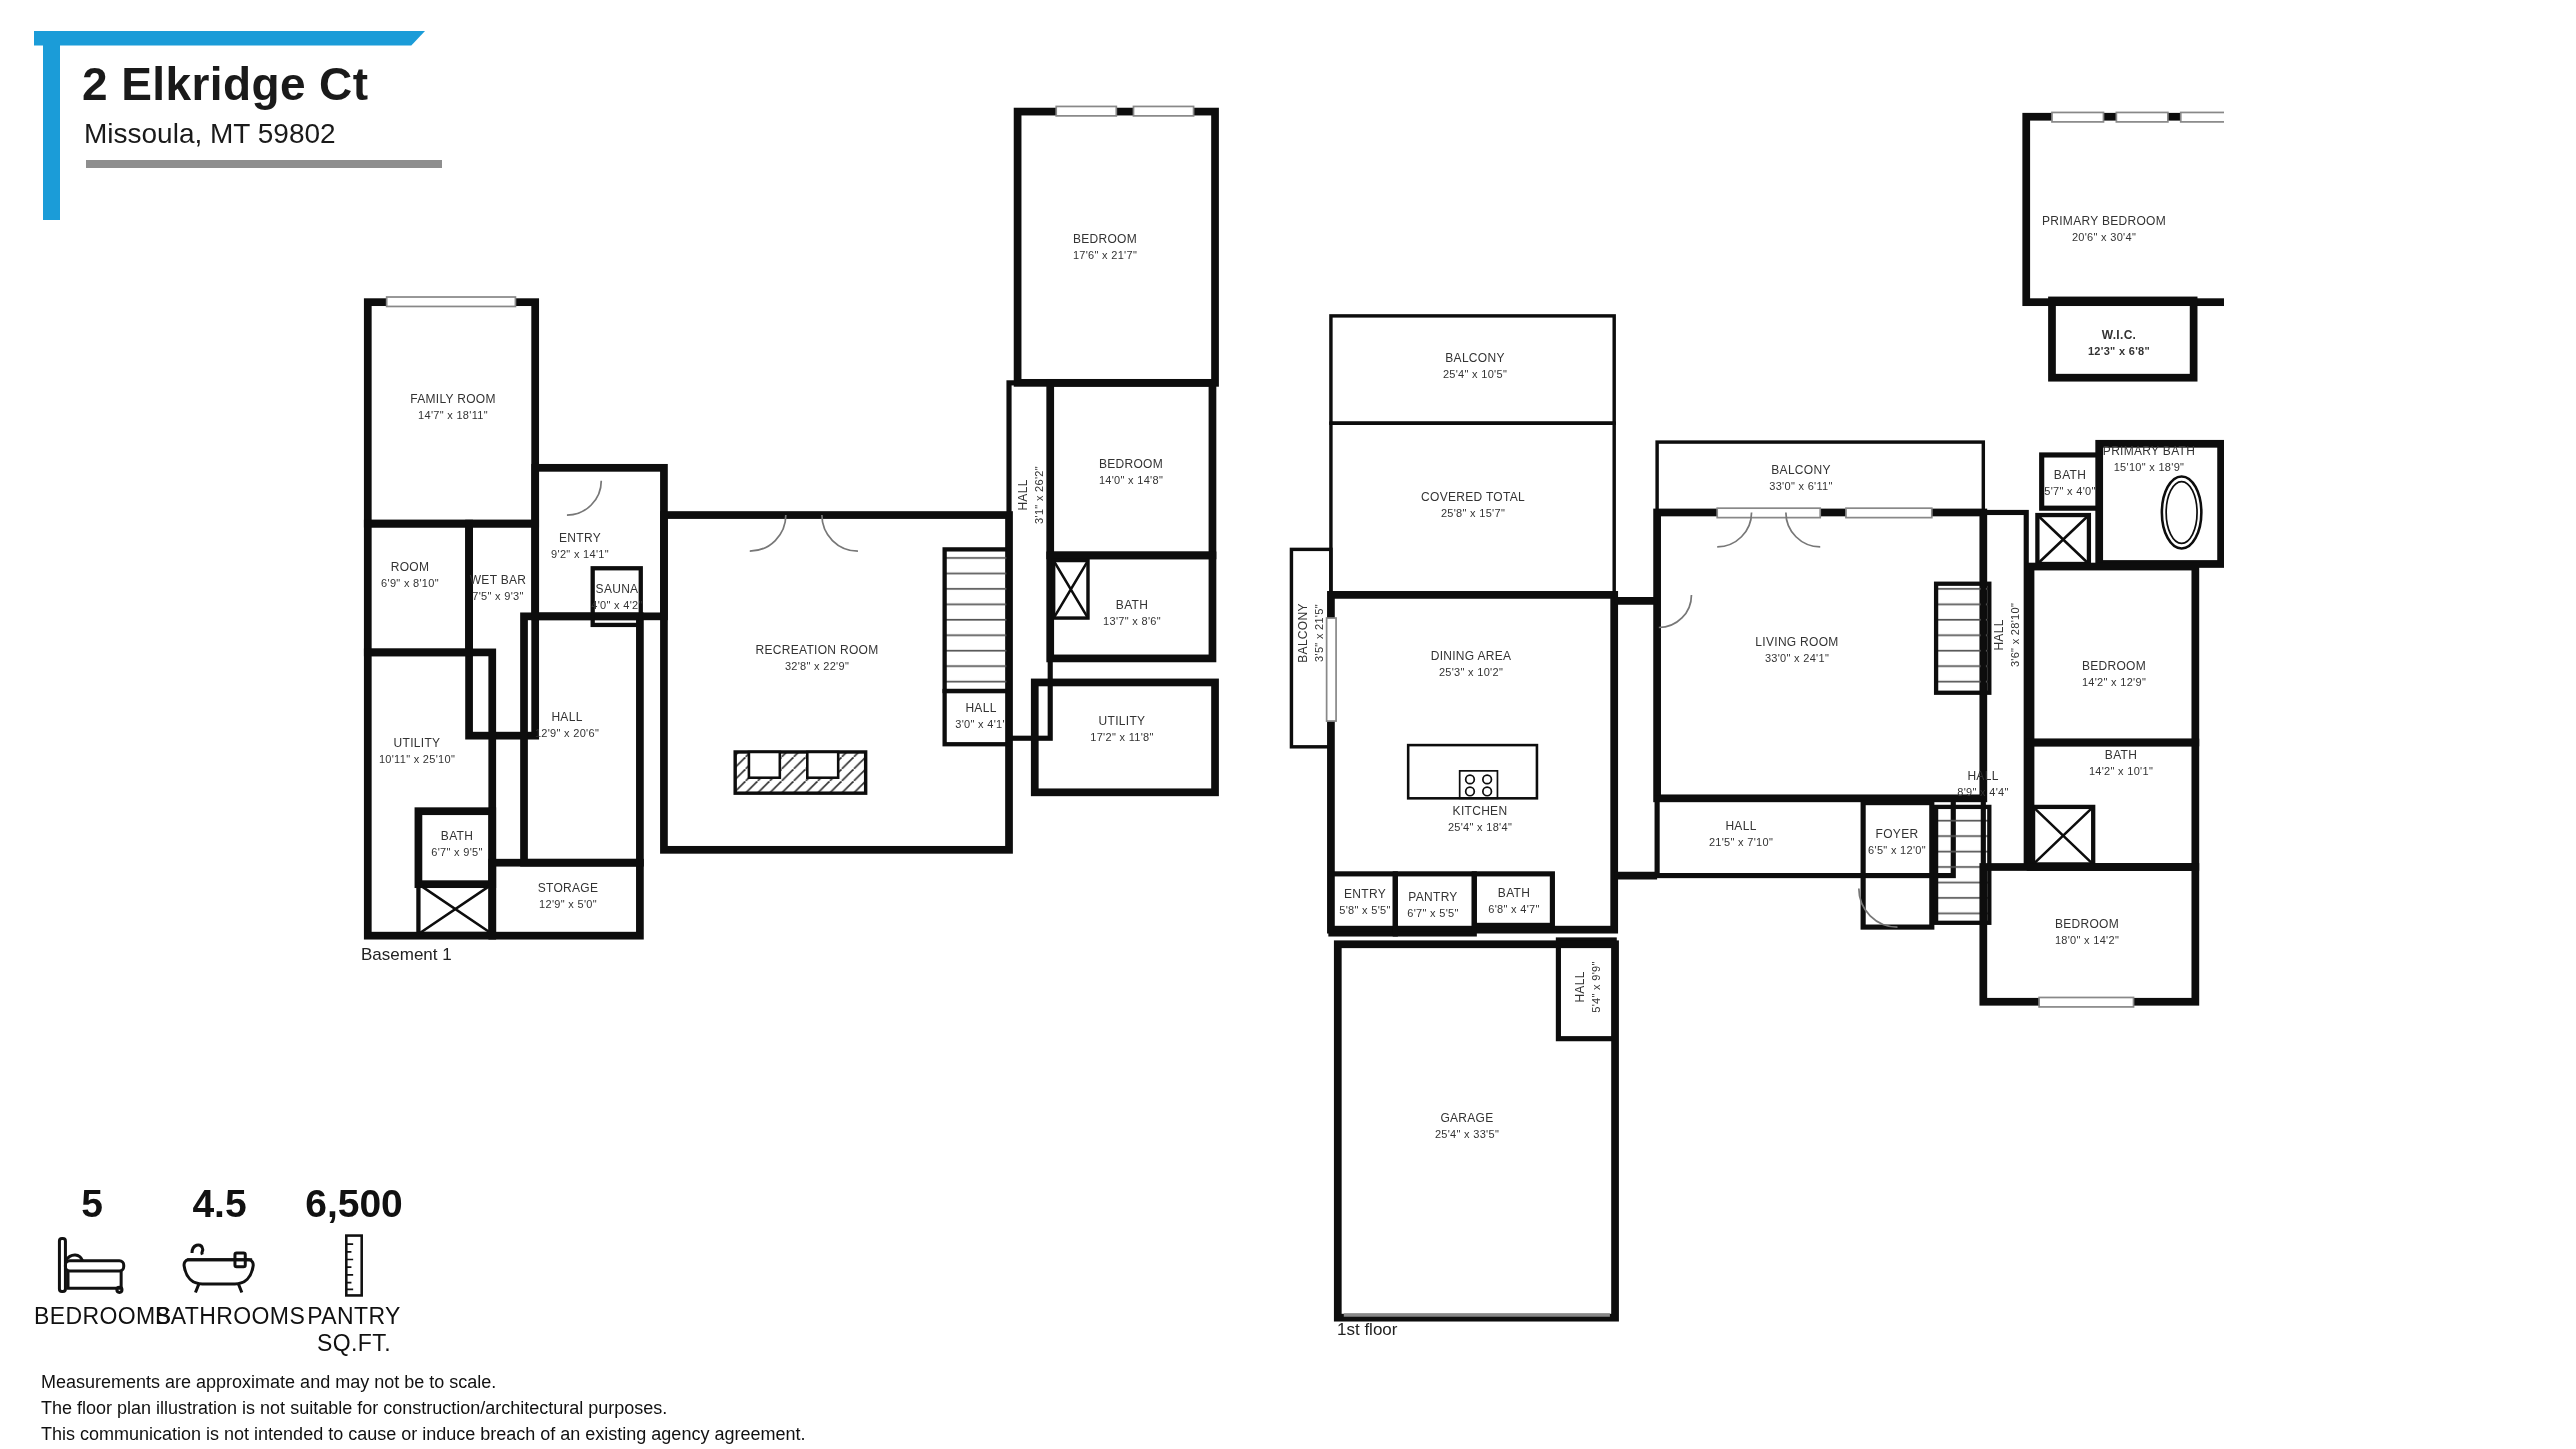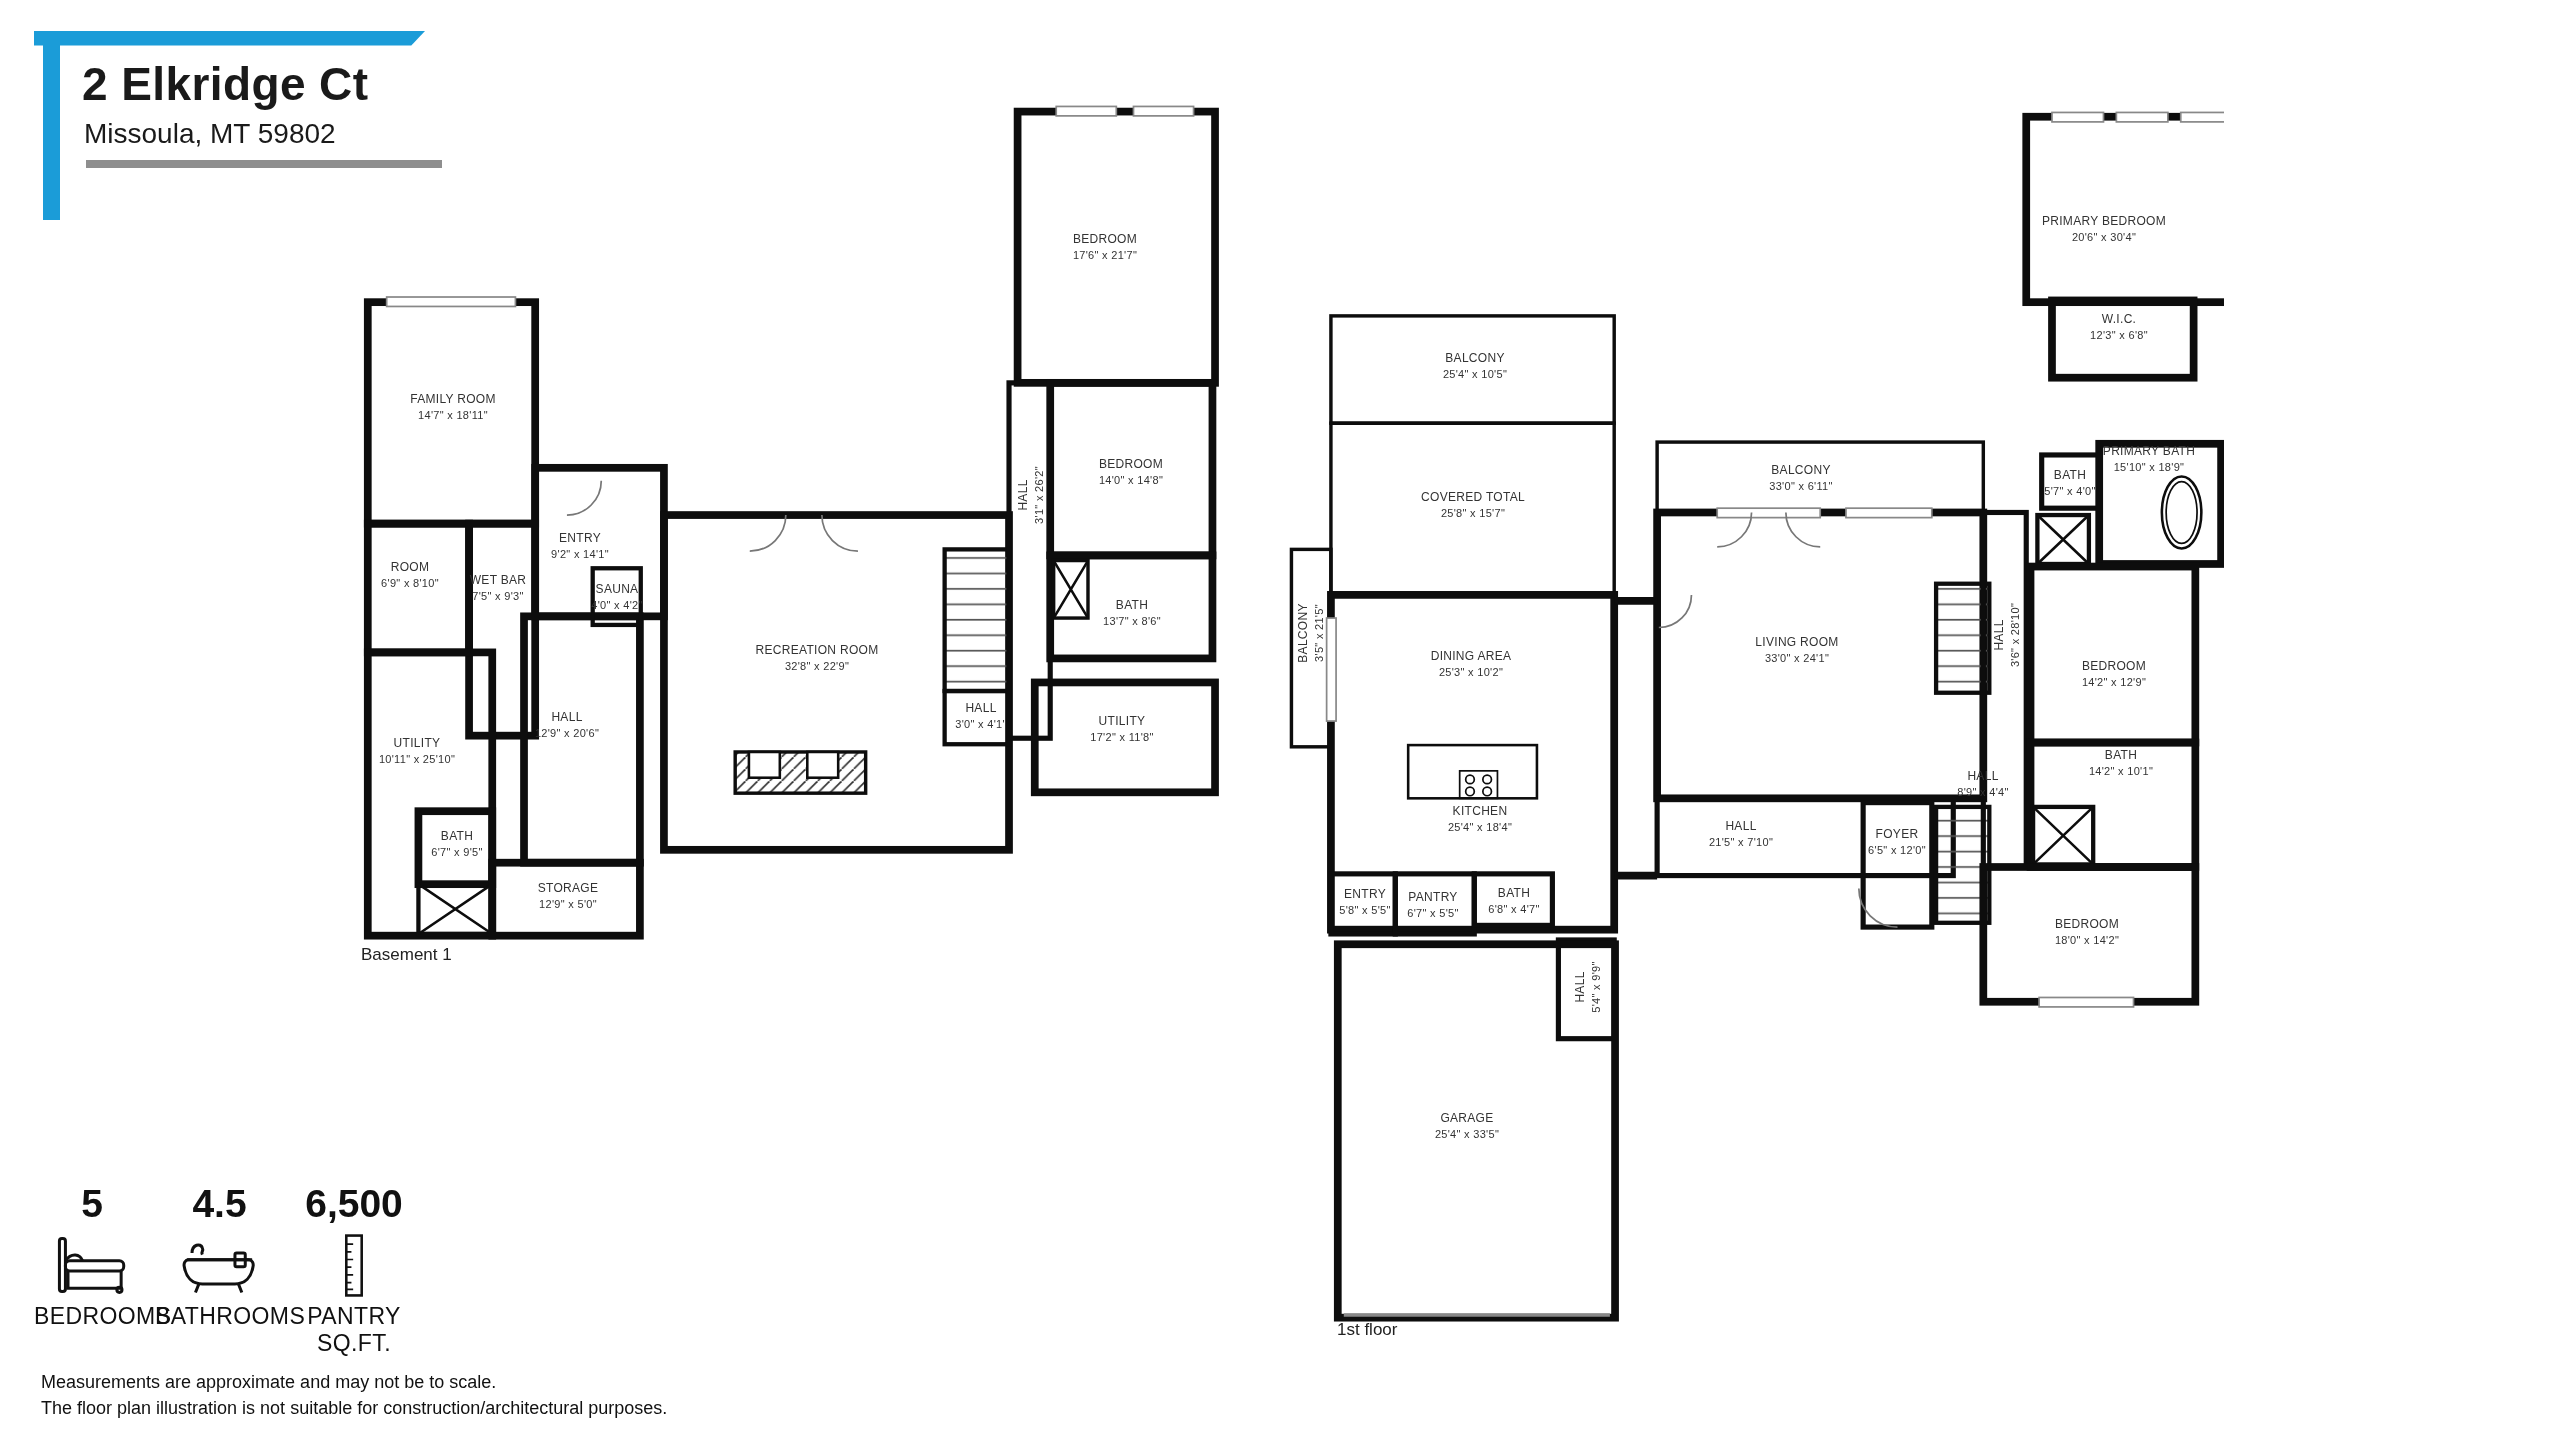--- a/index.html
+++ b/index.html
@@ -277,21 +277,21 @@
         <div class="rdims">8'9" x 4'4"</div>
       </div>
       <div class="room vert" style="left: 2006px; top: 635px;">
         <div class="rname">HALL</div>
         <div class="rdims">3'6" x 28'10"</div>
       </div>
       <div class="room" style="left: 2104px; top: 228px;">
         <div class="rname">PRIMARY BEDROOM</div>
         <div class="rdims">20'6" x 30'4"</div>
       </div>
-      <div class="room" style="left: 2119px; top: 326px;">
+      <div class="room" style="left: 2119px; top: 342px; font-weight: bold;">
         <div class="rname">W.I.C.</div>
         <div class="rdims">12'3" x 6'8"</div>
       </div>
       <div class="room" style="left: 2070px; top: 482px;">
         <div class="rname">BATH</div>
         <div class="rdims">5'7" x 4'0"</div>
       </div>
       <div class="room" style="left: 2149px; top: 458px;">
         <div class="rname">PRIMARY BATH</div>
         <div class="rdims">15'10" x 18'9"</div>
@@ -348,20 +348,21 @@
         <rect x="6" y="3" width="18" height="70"></rect>
         <path d="M6 13 H14 M6 22 H12 M6 31 H14 M6 40 H12 M6 49 H14 M6 58 H12 M6 66 H14" stroke-width="2"></path>
       </svg>
     </div>
     <div class="stat-label">PANTRY SQ.FT.</div>
   </div>
 
   <div class="disclaimer">
     <div>Measurements are approximate and may not be to scale.</div>
     <div>The floor plan illustration is not suitable for construction/architectural purposes.</div>
+    <div>This communication is not intended to cause or induce breach of an existing agency agreement.</div>
   </div>
 
   <div>
     <svg style="position:absolute;left:2243px;top:1195px;" width="129" height="185" viewBox="0 0 150 215">
       <path fill="#29a9e1" d="M78 2 C66 34 30 52 26 96 C23 126 44 142 40 166 C28 158 22 146 14 146 C8 178 34 213 78 213 C122 213 146 184 143 142 C141 112 121 98 117 66 C108 82 104 92 97 88 C104 56 92 24 78 2 Z"></path>
     </svg>
     <div class="logo-k">K</div>
     <div class="logo-iln">ILN</div>
     <div class="logo-media" style="color:#f4791f;">MEDIA</div>
   </div>

